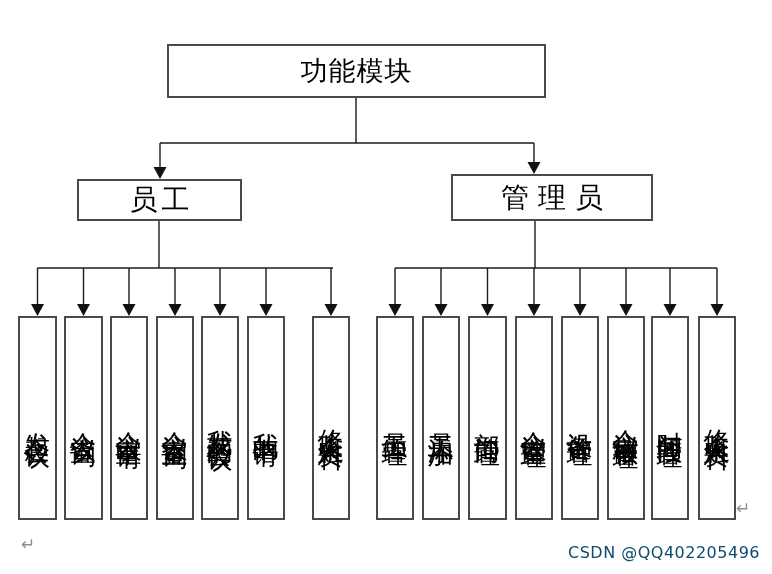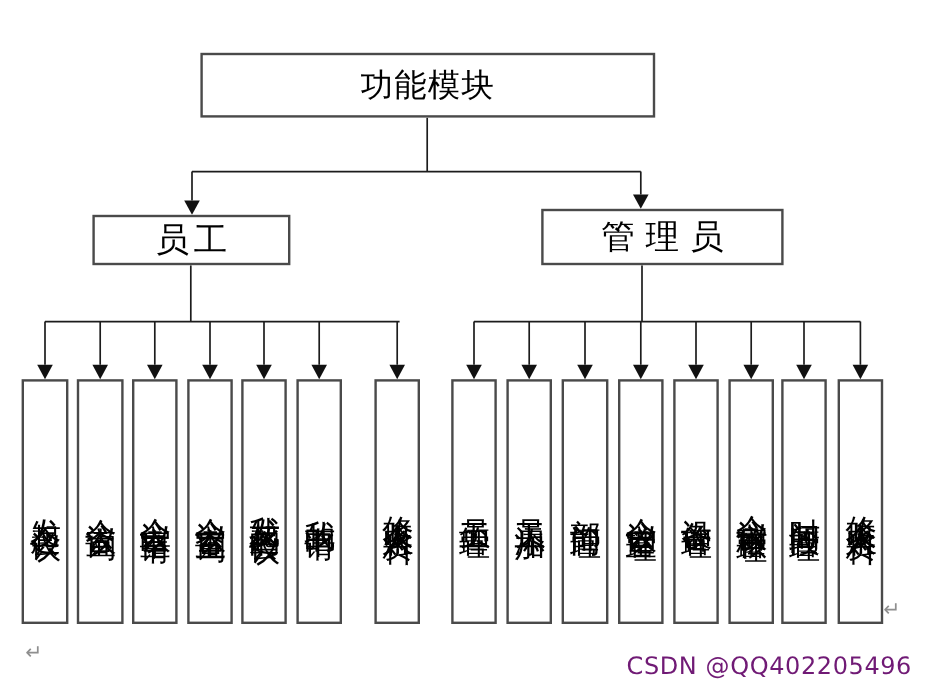--- a/index.html
+++ b/index.html
@@ -55,23 +55,23 @@
     color: #8f8f8f;
     font-size: 17px;
     font-family: "DejaVu Sans", "Liberation Sans", sans-serif;
     line-height: 1;
   }
   .return-mark-left  { left: 21px; top: 536px; }
   .return-mark-right { left: 736px; top: 500px; }
   .watermark {
     position: absolute;
     right: 12px; top: 543px;
-    font-size: 20px;
+    font-size: 16px;
     letter-spacing: 0.5px;
-    color: #701a75;
+    color: #0c4a6e;
     font-family: "DejaVu Sans", "Liberation Sans", sans-serif;
   }
 </style>
 </head>
 <body>
 
 <div class="canvas">
 
   <svg class="connector-svg" viewBox="0 0 772 574" xmlns="http://www.w3.org/2000/svg">
     <path d="M356 98 V143 M160 143 H534 M160 143 V167 M534 143 V162

